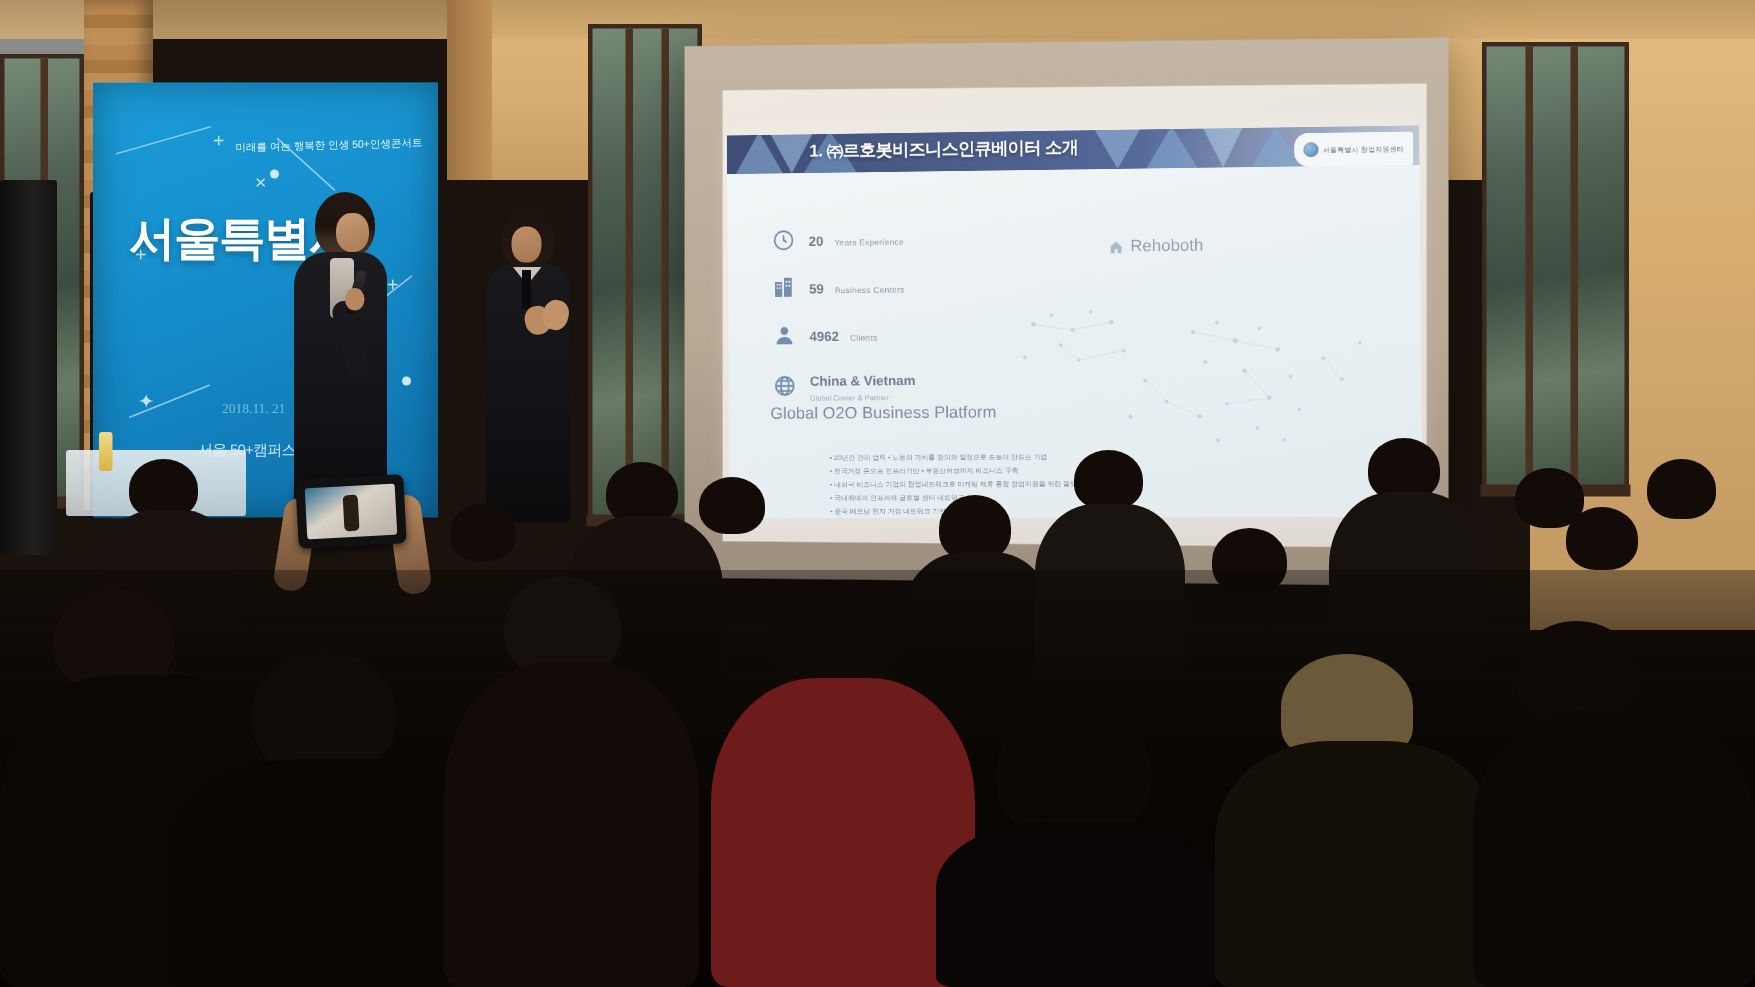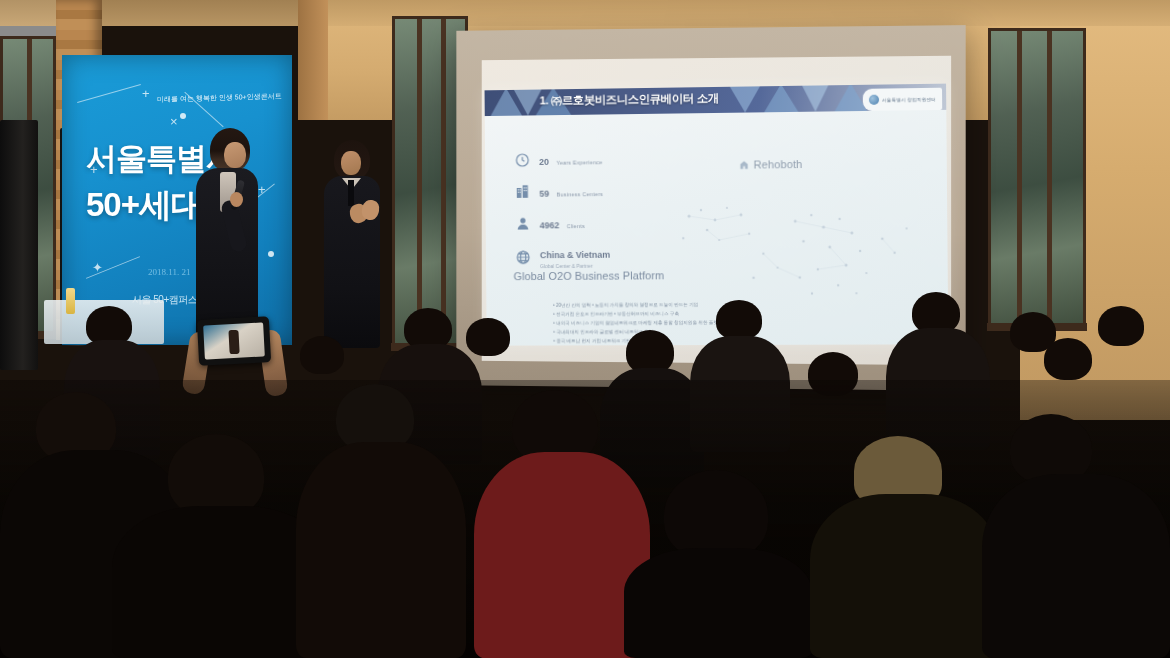--- a/index.html
+++ b/index.html
@@ -198,21 +198,20 @@
     <div class="plus" style="left:80px;top:32px">+</div>
     <div class="plus" style="left:28px;top:108px">+</div>
     <div class="plus" style="left:196px;top:128px">+</div>
     <div class="plus" style="left:30px;top:206px">✦</div>
     <div class="plus" style="left:108px;top:60px">×</div>
     <div class="dot" style="left:118px;top:58px"></div>
     <div class="dot" style="left:206px;top:196px"></div>
     <div class="banner-small">미래를 여는 행복한 인생
 50+인생콘서트</div>
     <div class="banner-head">서울특별시,</div>
-    <div class="banner-head2">50+세대</div>
     <div class="banner-date">2018.11. 21</div>
     <div class="banner-venue">서울 50+캠퍼스 중</div>
   </div>
   <div class="banner-base"></div>
   <div class="bottle"></div>
 
   <div class="screen-frame"></div>
   <div class="screen-lit"></div>
 
   <div class="slide">

